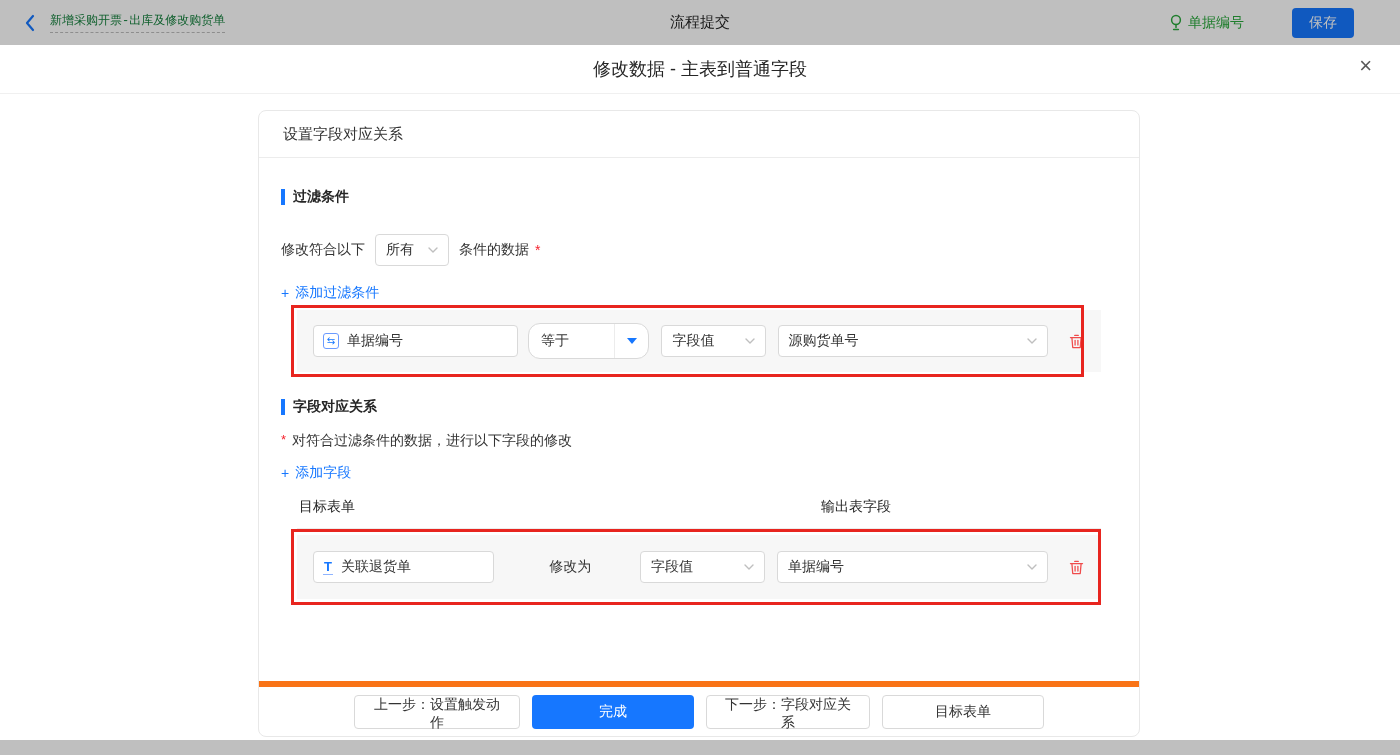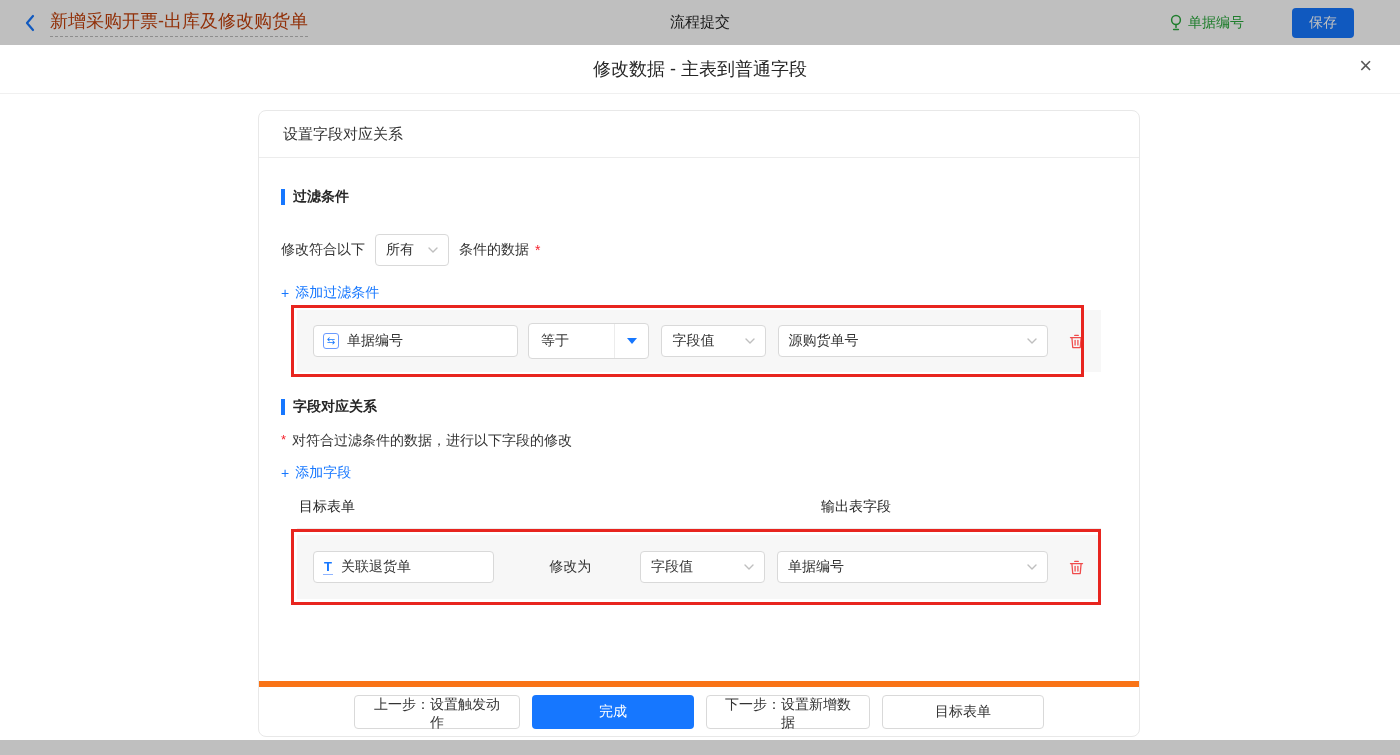--- a/index.html
+++ b/index.html
@@ -5,22 +5,22 @@
   * { margin:0; padding:0; box-sizing:border-box; }
   html,body { width:1400px; height:755px; overflow:hidden; background:#fff;
     font-family:"Liberation Sans","DejaVu Sans",sans-serif; }
   body { position:relative; }
 
   
   .topbar { position:absolute; top:0; left:0; width:1400px; height:45px; background:#fff;
     display:flex; align-items:center; padding:0 46px 0 24px; }
   .topbar-left { display:flex; align-items:center; gap:14px; }
   .back-btn { display:flex; align-items:center; cursor:pointer; }
-  .flow-title { font-size:18px; color:#c2410c; padding-bottom:3px;
-    border-bottom:1px dashed #bdbdbd; }
+  .flow-title { font-size:12px; color:#15803d; padding-bottom:3px;
+    border-bottom:1px dashed #bdbdbd;font-family:Liberation Mono, monospace; }
   .topbar-center { position:absolute; left:0; right:0; text-align:center;
     font-size:15px; color:#262626; pointer-events:none; }
   .topbar-right { margin-left:auto; display:flex; align-items:center; z-index:1; }
   .guide { display:flex; align-items:center; gap:5px; color:#2aa83c; font-size:14px;
     margin-right:48px; cursor:pointer; }
   .save-btn { width:62px; height:30px; background:#1677ff; color:#fff; font-size:14px;
     border:none; border-radius:4px; cursor:pointer; }
 
   .dim-layer { position:absolute; inset:0; background:rgba(0,0,0,0.25); z-index:2; }
 
@@ -67,21 +67,21 @@
   .field-input { width:218px; height:32px; background:#fff; border:1px solid #d9d9d9;
     border-radius:4px; display:flex; align-items:center; gap:8px; padding:0 9px;
     font-size:14px; color:#333; }
   .icon-serial { width:16px; height:16px; border:1px solid #6b9bff; border-radius:3px;
     color:#1677ff; font-size:10px; display:flex; align-items:center; justify-content:center;
     line-height:1; }
   .icon-text { color:#1677ff; font-size:13px; font-weight:700; line-height:1;
     border-bottom:1.5px solid #8fb4ff; padding:0 1px 1px; }
 
   .op-combo { width:130px; height:36px; background:#fff; border:1px solid #d9d9d9;
-    border-radius:4px; display:flex; align-items:stretch; margin-left:10px; cursor:pointer; }
+    border-radius:12px; display:flex; align-items:stretch; margin-left:10px; cursor:pointer; }
   .op-combo .op-label { flex:1; display:flex; align-items:center; padding-left:12px;
     font-size:14px; color:#333; }
   .op-combo .op-caret { width:34px; border-left:1px solid #ececec; display:flex;
     align-items:center; justify-content:center; }
   .caret-down { width:0; height:0; border-left:5px solid transparent;
     border-right:5px solid transparent; border-top:6px solid #1677ff; }
 
   .type-select { width:110px; margin-left:12px; }
   .value-select { width:288px; margin-left:12px; }
   .type-select2 { width:125px; }
@@ -280,17 +280,17 @@
             </span>
           </span>
         </div>
         <div class="annotation ann-2"></div>
       </div>
     </div>
 
     <div class="panel-footer">
       <button class="btn btn-prev">上一步：设置触发动作</button>
       <button class="btn btn-done">完成</button>
-      <button class="btn btn-next">下一步：设置新增数据</button>
+      <button class="btn btn-next">下一步：字段对应关系</button>
       <button class="btn btn-other">目标表单</button>
     </div>
   </div>
 </div>
 
 </body></html>

